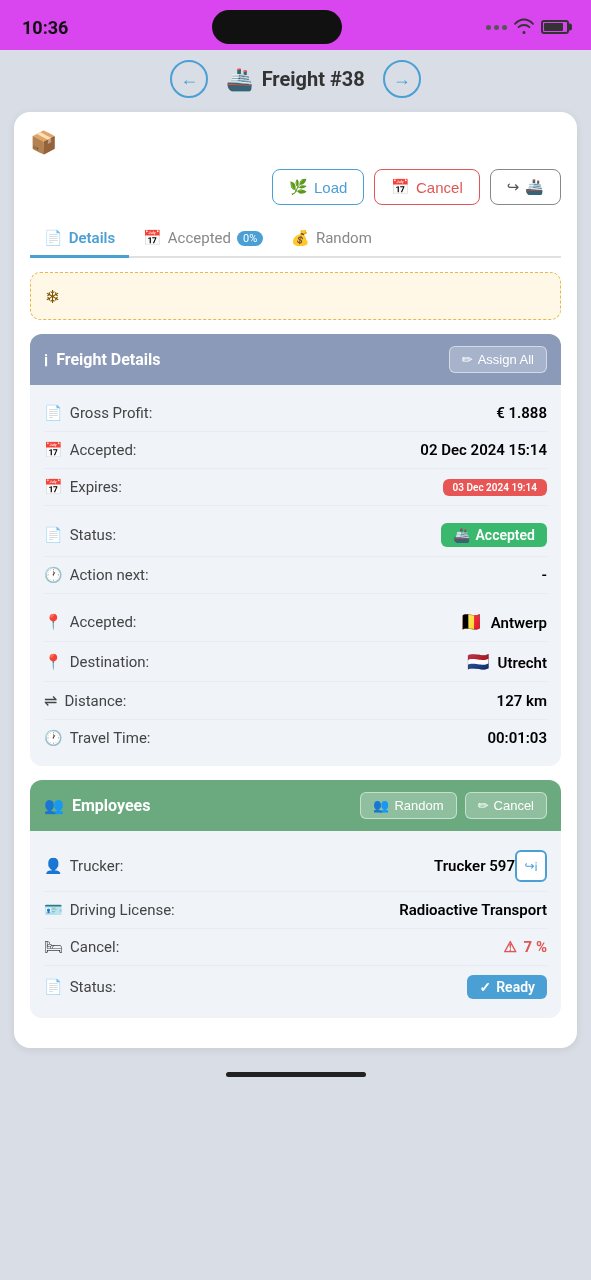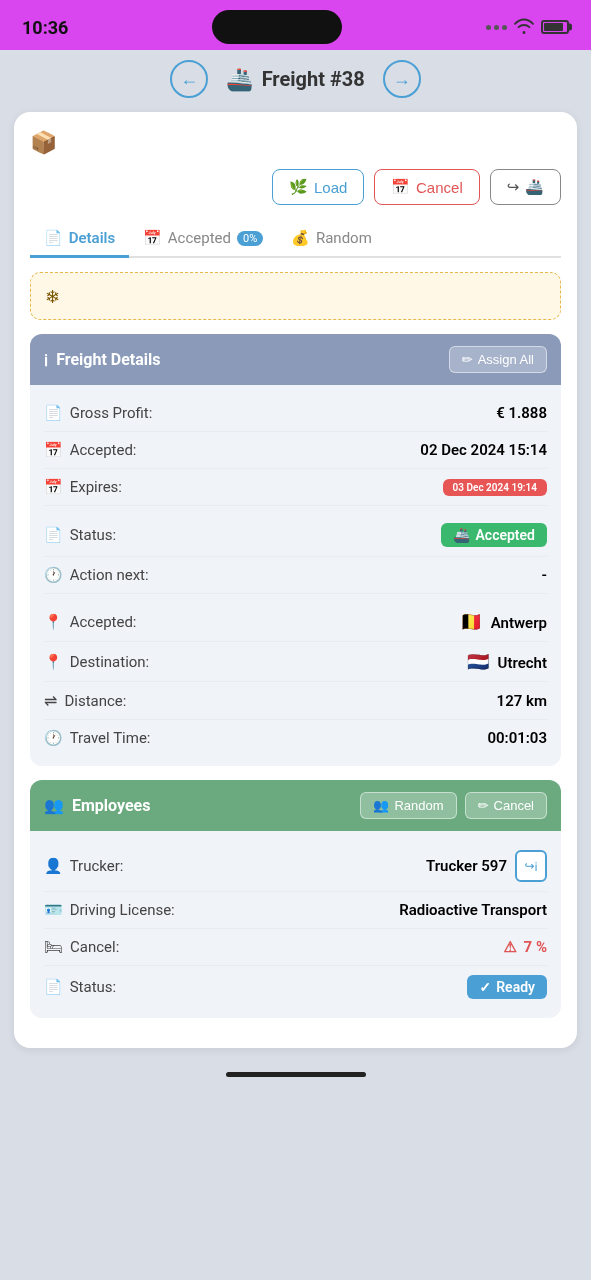--- a/index.html
+++ b/index.html
@@ -479,21 +479,21 @@
         </button>
       </div>
     </div>
     <div class="detail-rows">
 
       <div class="detail-row">
         <div class="detail-label">
           <span>👤</span>
           <span>Trucker:</span>
         </div>
-        <div style="display:flex; align-items:center; gap:8px;">
+        <div style="display:flex; align-items:center; gap:0;">
           <span class="detail-value">Trucker 597</span>
           <div class="trucker-info-btn">
             <span style="font-size:12px;">↪</span>
             <span style="font-size:12px;">ℹ</span>
           </div>
         </div>
       </div>
 
       <div class="detail-row">
         <div class="detail-label">

